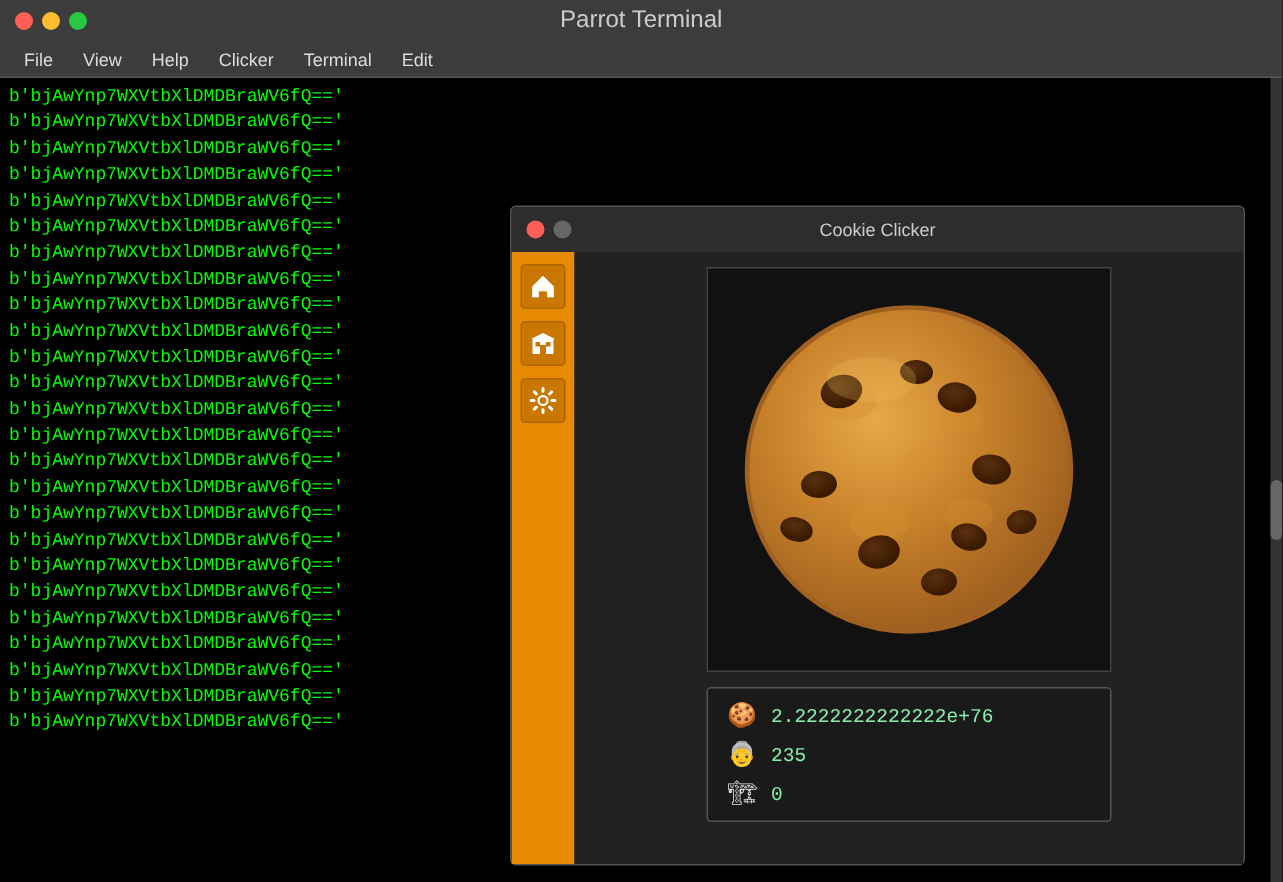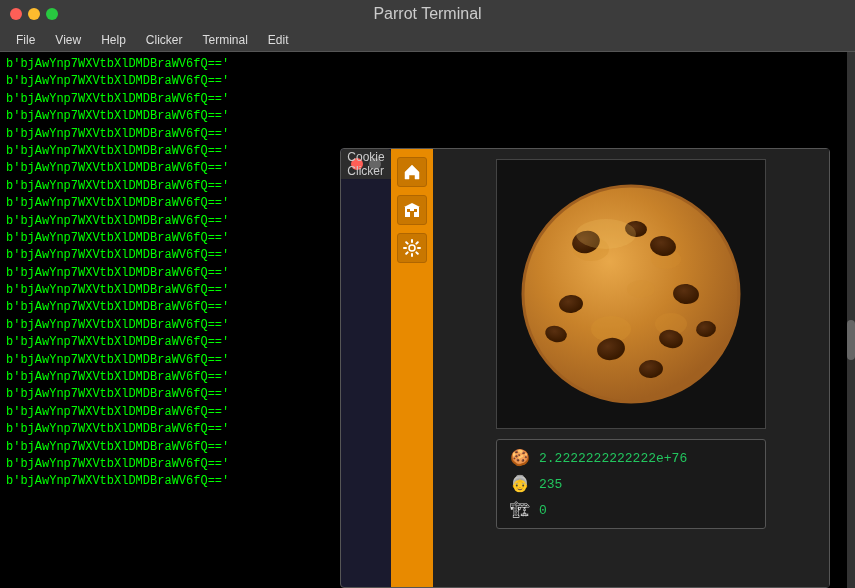--- a/index.html
+++ b/index.html
@@ -97,29 +97,29 @@
       height: 40px;
       background: #666;
       border-radius: 4px;
       position: absolute;
       top: 50%;
     }
 
     
     .cookie-window {
       position: absolute;
-      top: 96px;
+      top: 85px;
       left: 340px;
       width: 490px;
       height: 440px;
       background: #1a1a2e;
       border: 1px solid #555;
       border-radius: 4px;
       display: flex;
-      flex-direction: row;
+      flex-direction: column;
     }
 
     
     .cookie-title-bar {
       height: 30px;
       background: #2d2d2d;
       display: flex;
       align-items: center;
       padding: 0 10px;
       position: relative;
@@ -227,21 +227,21 @@
       color: #ddd;
       font-family: 'Menlo', 'Monaco', 'Courier New', monospace;
     }
     .stat-icon {
       font-size: 16px;
       width: 22px;
       text-align: center;
       flex-shrink: 0;
     }
     .stat-value {
-      color: #22c55e;
+      color: #86efac;
     }
   </style>
 </head>
 <body>
 
 <div class="title-bar">
   <div class="title-bar-buttons">
     <span class="tb-btn tb-btn-close"></span>
     <span class="tb-btn tb-btn-min"></span>
     <span class="tb-btn tb-btn-max"></span>

